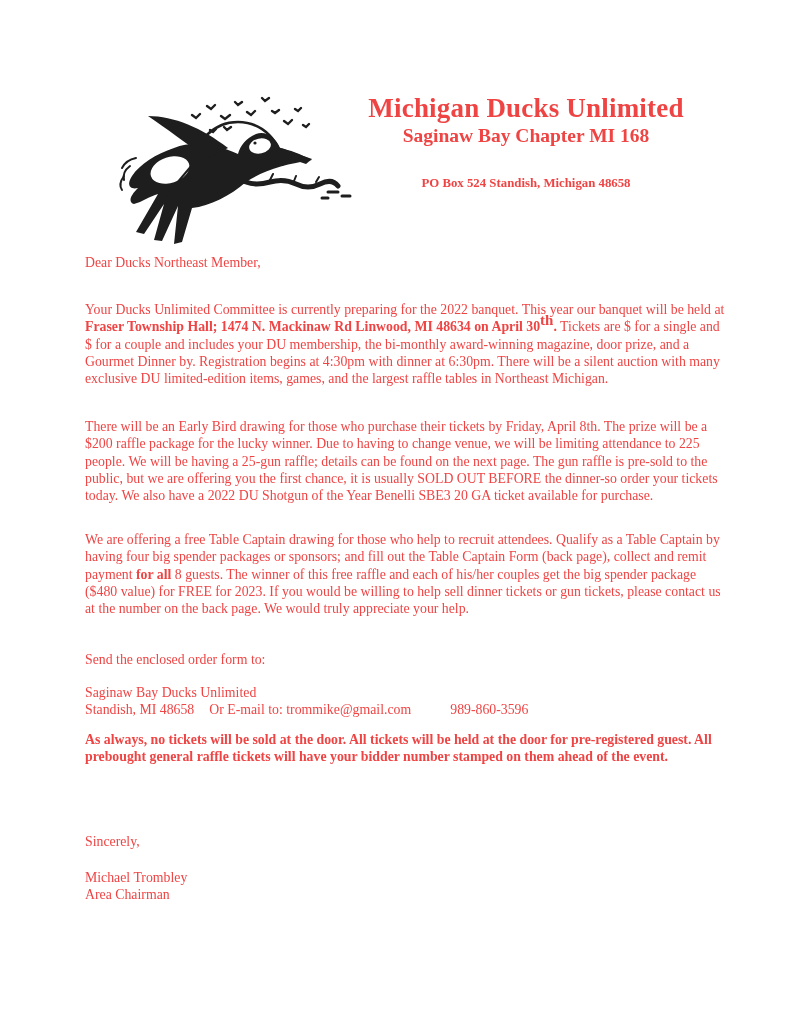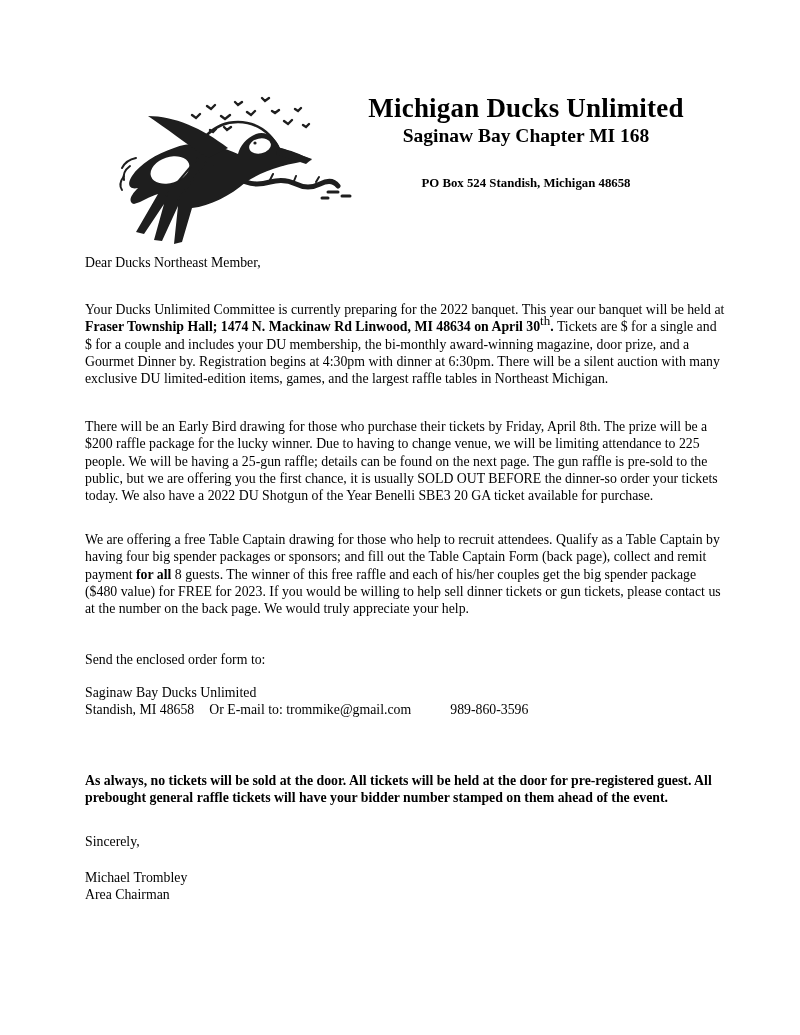--- a/index.html
+++ b/index.html
@@ -5,21 +5,21 @@
   html, body { margin: 0; padding: 0; }
   body {
     font-family: "Liberation Serif", serif;
     background: #e8e8e8;
   }
   .page {
     position: relative;
     width: 800px;
     height: 1035px;
     background: #ffffff;
-    color: #000000;
+    color: #ef4444;
     overflow: hidden;
     margin: 0 auto;
   }
   .logo {
     position: absolute;
     left: 78px;
     top: 84px;
     width: 276px;
     height: 168px;
   }
@@ -50,22 +50,22 @@
   .para {
     position: absolute;
     left: 85px;
     width: 640px;
     font-size: 13.8px;
     line-height: 17.3px;
     text-align: left;
   }
   .b { font-weight: bold; }
   .sup {
-    font-weight: normal;
-    font-size: 13px;
+    font-weight: bold;
+    font-size: 15px;
     vertical-align: super;
     line-height: 0;
   }
   .gap-sm { display: inline-block; width: 15px; }
   .gap-lg { display: inline-block; width: 39px; }
   .notice { font-weight: bold; }
 </style>
 </head>
 <body>
 
@@ -130,21 +130,21 @@
 
   <div class="para" style="top:531px"><span>We are offering a free Table Captain drawing for those who help to recruit attendees.  Qualify as a Table Captain by having four big spender packages or sponsors; and fill out the Table Captain Form (back page), collect and remit payment </span><span class="b">for all</span><span> 8 guests.  The winner of this free raffle and each of his/her couples get the big spender package ($480 value) for FREE for 2023.  If you would be willing to help sell dinner tickets or gun tickets, please contact us at the number on the back page.  We would truly appreciate your help.</span></div>
 
   <div class="para" style="top:651px">Send the enclosed order form to:</div>
 
   <div class="para" style="top:684px">
     <div>Saginaw Bay Ducks Unlimited</div>
     <div><span>Standish, MI 48658</span><span class="gap-sm"></span><span>Or E-mail to: trommike@gmail.com</span><span class="gap-lg"></span><span>989-860-3596</span></div>
   </div>
 
-  <div class="para notice" style="top:772px">As always, no tickets will be sold at the door.  All tickets will be held at the door for pre-registered guest. All prebought general raffle tickets will have your bidder number stamped on them ahead of the event.</div>
+  <div class="para notice" style="top:731px">As always, no tickets will be sold at the door.  All tickets will be held at the door for pre-registered guest. All prebought general raffle tickets will have your bidder number stamped on them ahead of the event.</div>
 
   <div class="para" style="top:833px">Sincerely,</div>
 
   <div class="para" style="top:869px">
     <div>Michael Trombley</div>
     <div>Area Chairman</div>
   </div>
 
 </div>
 

